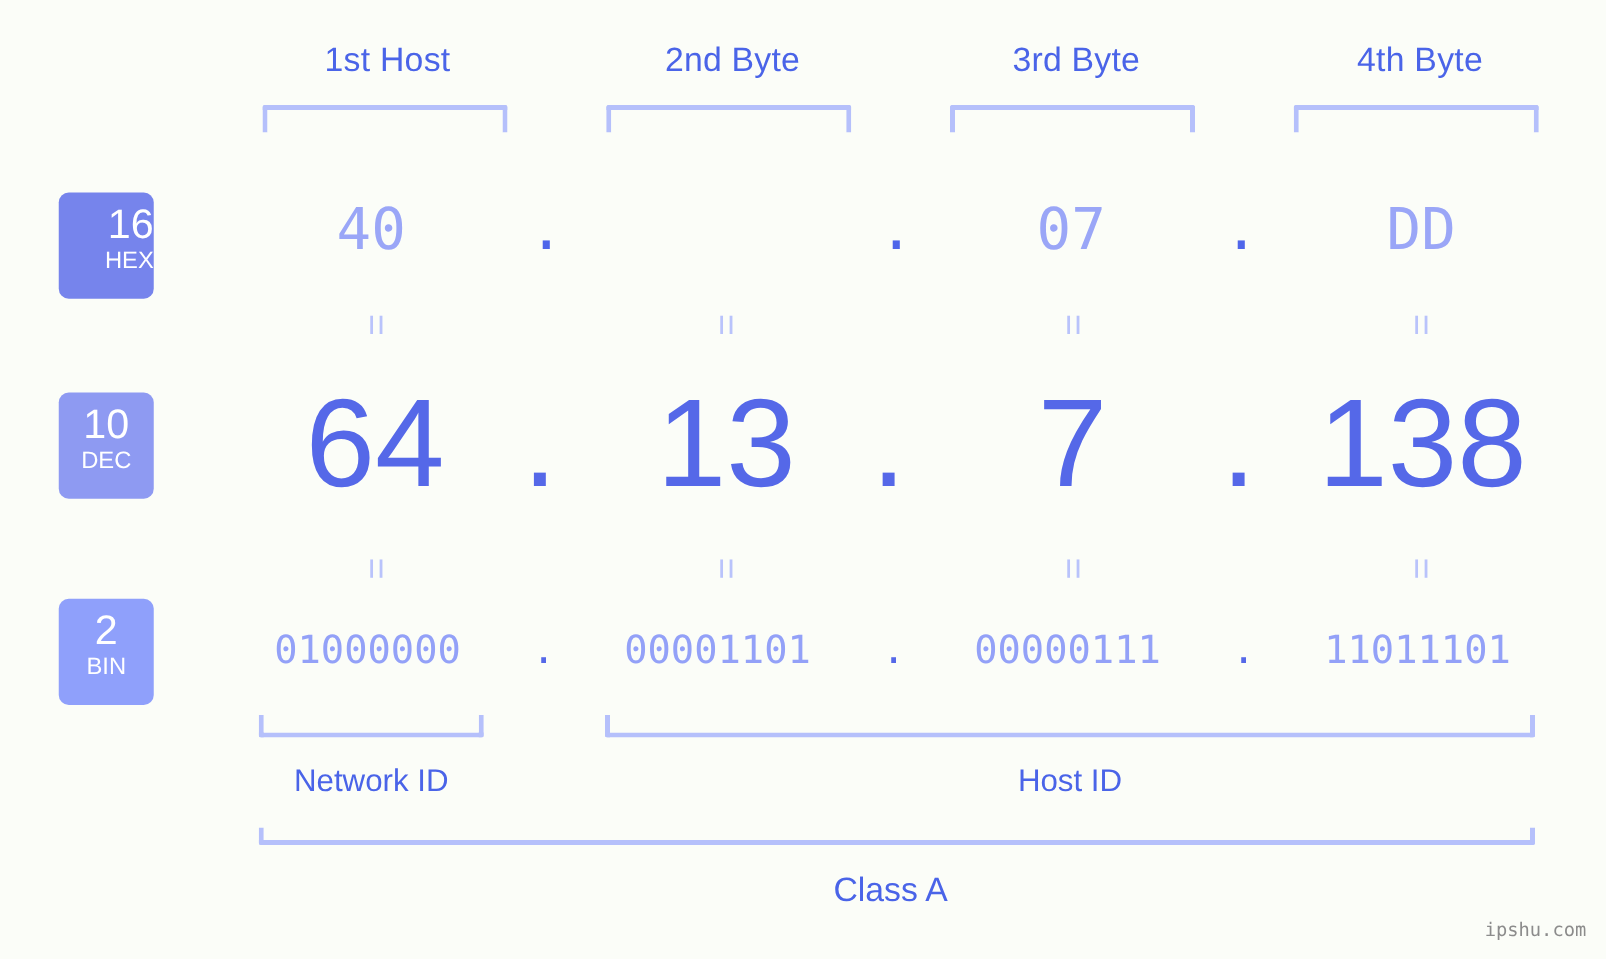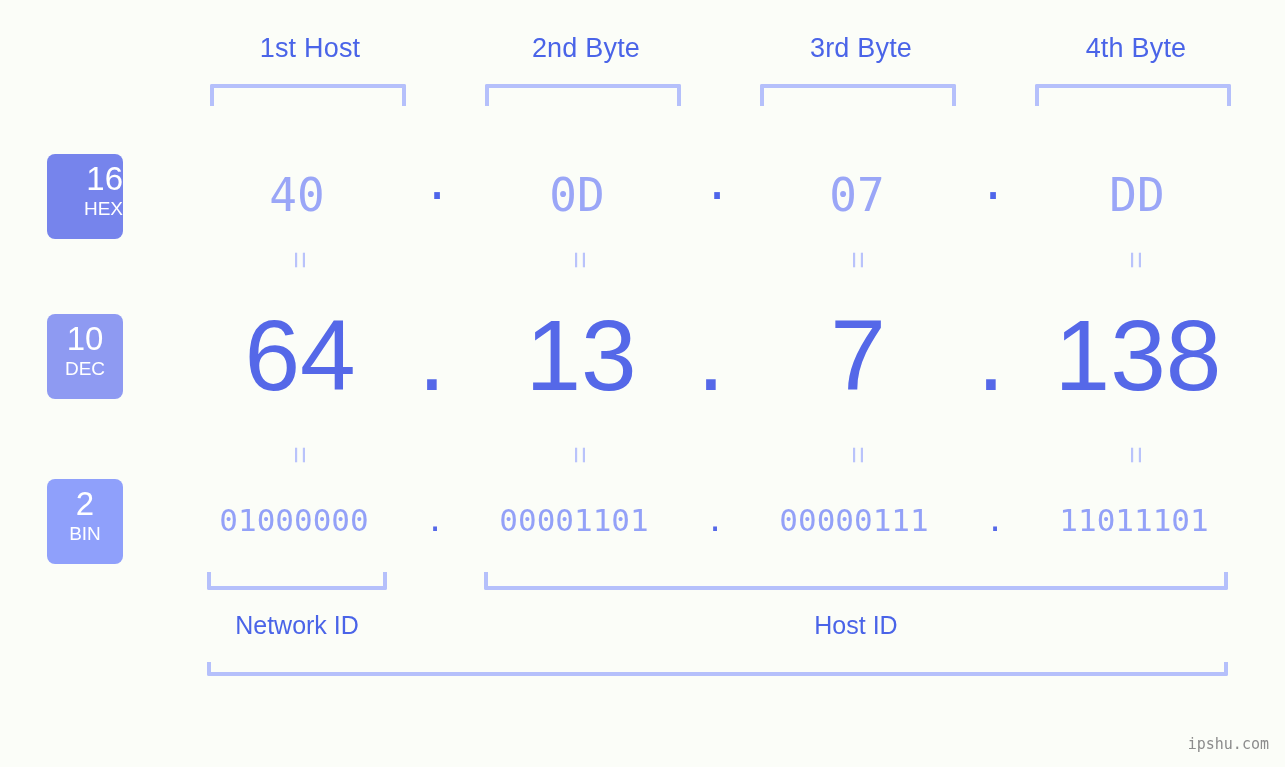--- a/index.html
+++ b/index.html
@@ -77,21 +77,21 @@
     text-align: center;
     white-space: nowrap;
   }
 
   
   .hex-val {
     font-family: "DejaVu Sans Mono", monospace;
     font-size: 46px;
     line-height: 46px;
     color: #9aa6f7;
-    top: 172px;
+    top: 160px;
     width: 260px;
   }
   .hex-dot {
     top: 160px;
     width: 40px;
     font-size: 46px;
     line-height: 46px;
     color: #4f66ea;
     font-family: "DejaVu Sans Mono", monospace;
   }
@@ -219,21 +219,20 @@
     <span class="num">10</span>
     <span class="name">DEC</span>
   </div>
   <div class="badge" id="badge-bin">
     <span class="num">2</span>
     <span class="name">BIN</span>
   </div>
 
   <div class="cell hex-val" style="left:167px;">40</div>
   <div class="cell hex-dot" style="left:417px;">.</div>
-  <div class="cell hex-val" style="left:447px;">0D</div>
   <div class="cell hex-dot" style="left:697px;">.</div>
   <div class="cell hex-val" style="left:727px;">07</div>
   <div class="cell hex-dot" style="left:973px;">.</div>
   <div class="cell hex-val" style="left:1007px;">DD</div>
 
   <div class="eq" style="left:280px; top:245px;">=</div>
   <div class="eq" style="left:560px; top:245px;">=</div>
   <div class="eq" style="left:838px; top:245px;">=</div>
   <div class="eq" style="left:1116px; top:245px;">=</div>
 
@@ -258,16 +257,19 @@
   <div class="cell bin-dot" style="left:975px;">.</div>
   <div class="cell bin-val" style="left:989px;">11011101</div>
 
   <div class="bottom-bracket" style="left:207px; top:572px; width:180px;"></div>
   <div class="bottom-bracket" style="left:484px; top:572px; width:744px;"></div>
 
   <div class="id-label" style="left:736px; top:611px; width:240px;">Host ID</div>
   <div class="id-label" style="left:177px; top:611px; width:240px;">Network ID</div>
 
   <div id="class-bracket"></div>
+  <div id="class-label">
+    <span id="class-label-inner">Class A</span>
+  </div>
 
   <div id="watermark">ipshu.com</div>
 
 </div>
 
 </body></html>

